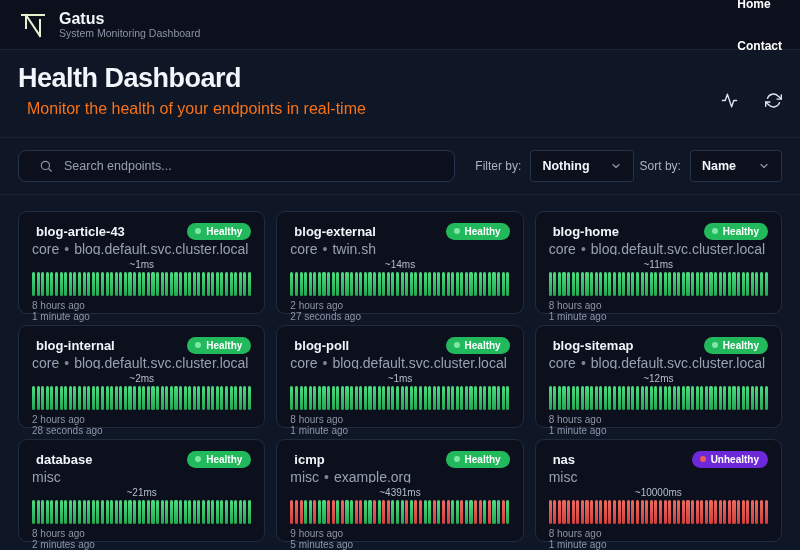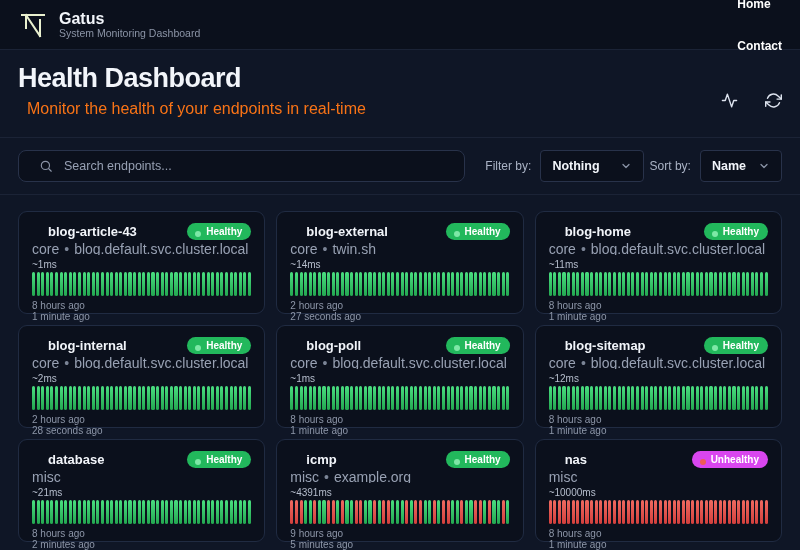--- a/index.html
+++ b/index.html
@@ -47,51 +47,51 @@
     font-family:"Liberation Sans", sans-serif;
   }
   .search input::placeholder { color:#97a0b3; }
   .ctrl-label { font-size:12px; color:#aab3c5; margin:0 9px 0 6px; white-space:nowrap; }
   .select {
     display:flex; align-items:center; height:32px; cursor:pointer;
     border:1px solid #28324a; border-radius:4px; background:#0b101c;
     padding:0 11px; font-size:12.5px; font-weight:bold; color:#f2f5fa;
   }
   .select .sel-value { margin-right:20px; }
-  .select.small .sel-value { margin-right:12px; }
+  .select.small .sel-value { margin-right:22px; }
   .select svg { width:12px; height:12px; color:#8a93a6; }
 
   .divider { height:1px; background:#1b2336; }
 
   
   .grid {
     margin:16px 18px 0; display:grid;
     grid-template-columns:repeat(3,1fr); gap:11px;
   }
   .card {
     height:103px; background:#0b101c;
     border:1px solid #202b42; border-radius:9px;
     padding:10px 13px 8px; cursor:pointer;
   }
   .card-top { display:flex; justify-content:space-between; align-items:center; height:18px; }
-  .card-name { font-size:13px; font-weight:bold; margin:16px; line-height:15px; }
+  .card-name { font-size:13px; font-weight:bold; margin:4px; line-height:15px; }
   .badge {
-    display:inline-flex; align-items:flex-end; gap:5px;
+    display:inline-flex; align-items:center; gap:5px;
     border-radius:999px; padding:3px 9px 3px 8px;
     font-size:10px; font-weight:bold; color:#ffffff; line-height:11px;
   }
   .badge .dot { width:6px; height:6px; border-radius:50%; }
   .badge.healthy { background:#22b85c; }
   .badge.healthy .dot { background:#7de8a6; }
-  .badge.unhealthy { background:#d946ef; }
+  .badge.unhealthy { background:#6d28d9; }
   .badge.unhealthy .dot { background:#ef5b56; }
   .card-sub { font-size:14px; line-height:12px; color:#98a1b3; margin-top:3px; height:12px;
               white-space:nowrap; overflow:hidden;text-decoration:underline; }
   .card-sub .sep { margin:0 5px; color:#7b8496; }
-  .rt { text-align:left; font-size:10px; line-height:11px; color:#b6becd; margin-top:4px; height:11px; }
+  .rt { text-align:center; font-size:10px; line-height:11px; color:#b6becd; margin-top:4px; height:11px; }
   .bars { display:flex; gap:1.5px; height:24px; margin-top:2px; }
   .bar { flex:1; border-radius:1.5px; }
   .bar-up   { background:linear-gradient(180deg,#4ade80 0%,#23a750 100%); }
   .bar-down { background:linear-gradient(180deg,#ef6a60 0%,#d23f3c 100%); }
   .times { display:flex; justify-content:space-between; font-size:10px; line-height:11px;
            color:#8d96a8; margin-top:4px;flex-direction:column; }
 </style>
 </head>
 <body>
 

